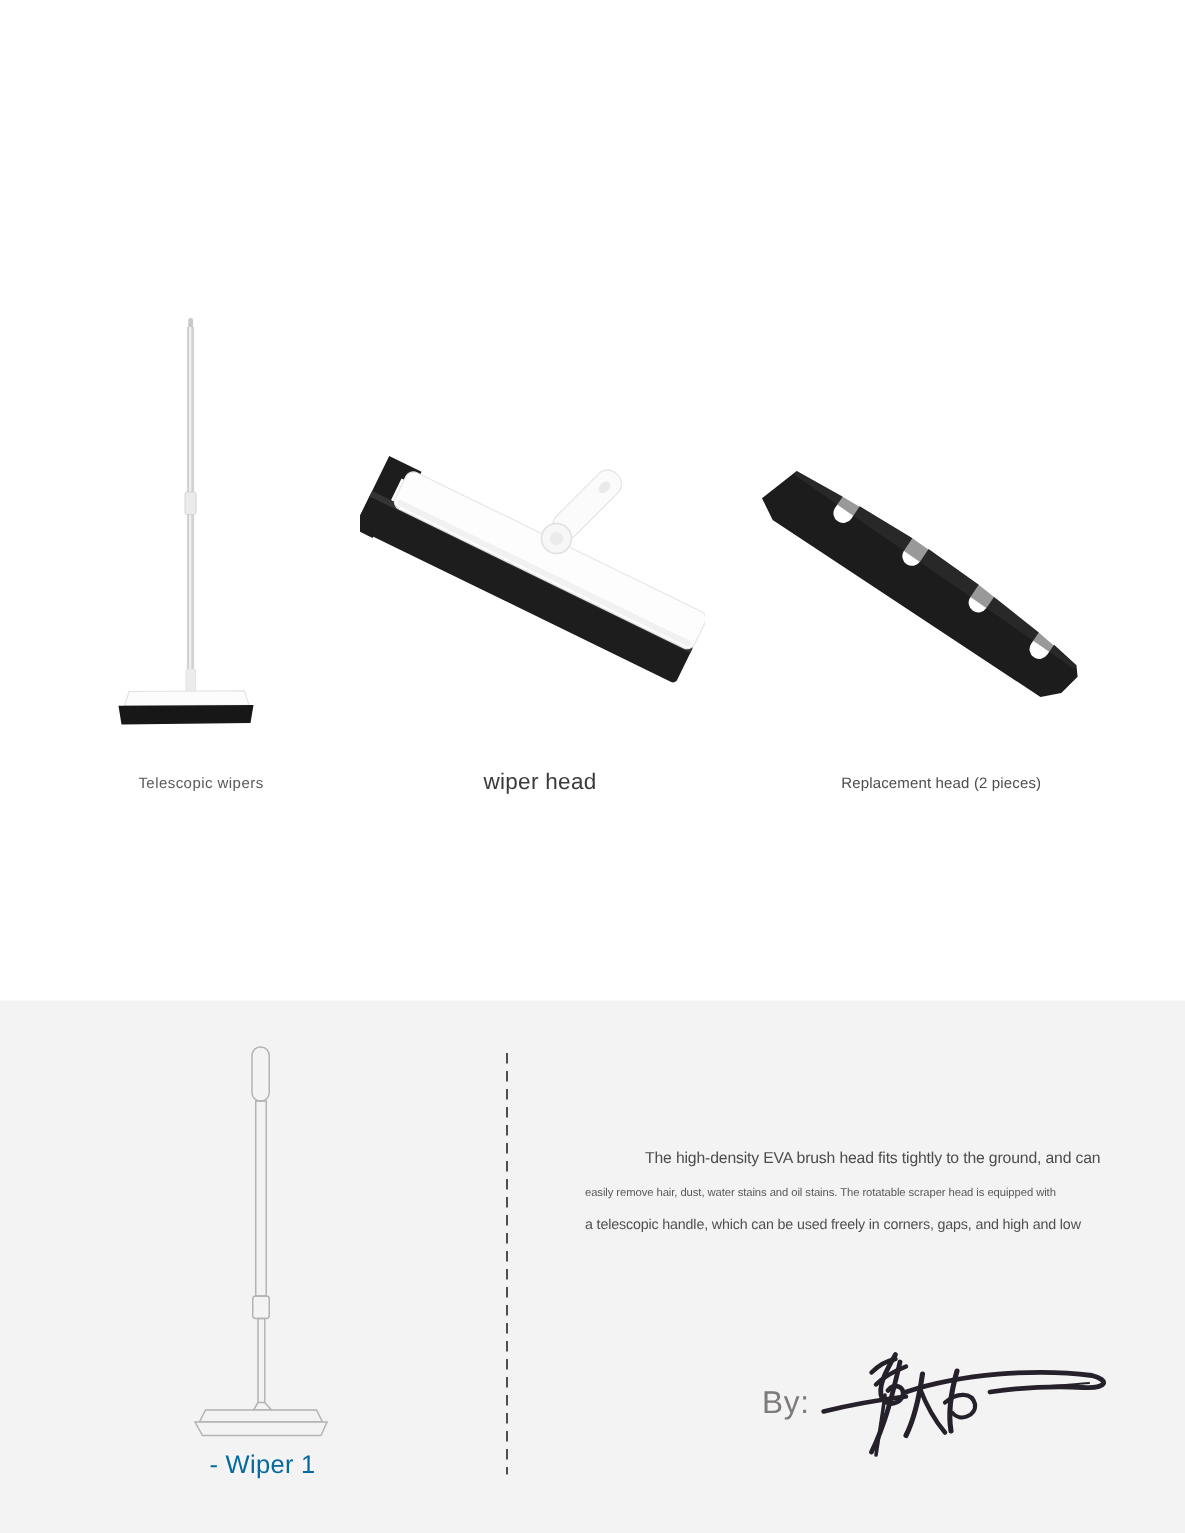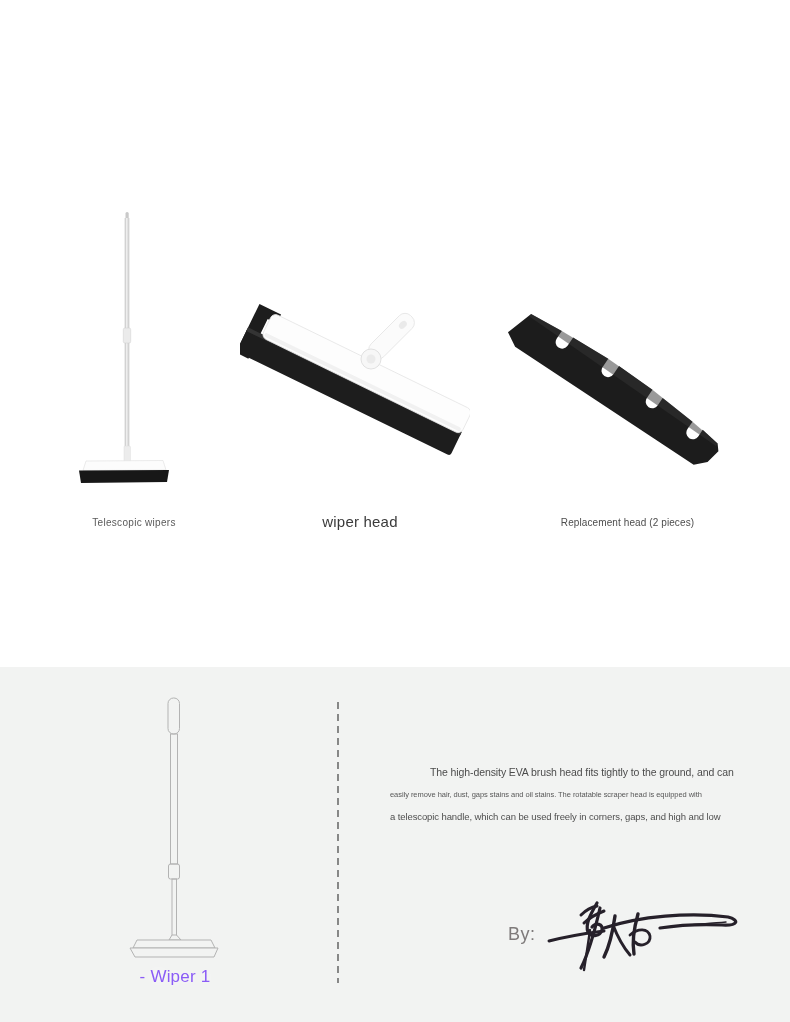--- a/index.html
+++ b/index.html
@@ -22,25 +22,25 @@
   .bottom-section{position:absolute;left:0;top:667px;width:790px;height:355px;background:#f2f3f2;padding-left:48px;}
   .sketch{position:absolute;left:115px;top:23px;}
   .divider{position:absolute;left:332px;top:33px;}
   .description{position:absolute;left:390px;top:100px;width:370px;color:#535353;}
   .description .line{white-space:nowrap;line-height:1;}
   .d1{font-size:10.5px;margin:0 0 13px 40px;letter-spacing:-0.1px;color:#4c4c4c;
       text-shadow:0 0 8px rgba(255,255,255,.8);}
   .d2{font-size:7.5px;margin:0 0 14px 0;letter-spacing:-0.05px;color:#585858;}
   .d3{font-size:9.5px;margin:0 0 17px 0;letter-spacing:-0.1px;color:#4f4f4f;}
   .d4{font-size:9.5px;margin:0;letter-spacing:-0.1px;color:#4f4f4f;}
-  .byline-label{position:absolute;left:508px;top:257px;font-size:18px;color:#7e7a7a;letter-spacing:.5px;}
+  .byline-label{position:absolute;left:508px;top:257px;font-size:21px;color:#7e7a7a;letter-spacing:.5px;}
   .signature{position:absolute;left:540px;top:208px;}
   .variant-label{
     position:absolute;left:95px;top:300px;width:160px;text-align:center;
-    font-size:17px;color:#8b5cf6;letter-spacing:.2px;
+    font-size:17px;color:#0369a1;letter-spacing:.2px;
     text-shadow:0 0 10px rgba(255,255,255,.9);
   }
 </style>
 </head>
 <body>
 
 <div class="canvas">
 
   <section class="top-section">
 
@@ -98,21 +98,21 @@
       <path d="M 22,250 L 96,250 L 100,258 L 18,258 Z" fill="#f2f3f2"></path>
       <path d="M 15,258 L 103,258 L 99,267 L 20,267 Z" fill="#f2f3f2"></path>
     </svg>
 
     <svg class="divider" width="12" height="285" viewBox="0 0 12 285">
       <line x1="6" y1="2" x2="6" y2="283" stroke="#4f4f4f" stroke-width="1.3" stroke-dasharray="7 5"></line>
     </svg>
 
     <div class="description">
       <div class="line d1">The high-density EVA brush head fits tightly to the ground, and can</div>
-      <div class="line d2">easily remove hair, dust, gaps stains and oil stains. The rotatable scraper head is equipped with</div>
+      <div class="line d2">easily remove hair, dust, water stains and oil stains. The rotatable scraper head is equipped with</div>
       <div class="line d3">a telescopic handle, which can be used freely in corners, gaps, and high and low</div>
     </div>
 
     <div class="byline-label">By:</div>
 
     <svg class="signature" width="210" height="105" viewBox="0 0 210 105" fill="none" stroke="#26202a" stroke-linecap="round" stroke-linejoin="round">
       <path d="M 9,66 C 25,62 48,58 64,56" stroke-width="3"></path>
       <path d="M 41,40 C 46,35 52,32 57,31" stroke-width="3"></path>
       <path d="M 44,48 C 50,42 59,38 64,36" stroke-width="3"></path>
       <path d="M 57,28 C 50,40 45,50 48,57 C 52,63 60,61 62,55 C 63,49 56,47 52,52" stroke-width="3.2"></path>

